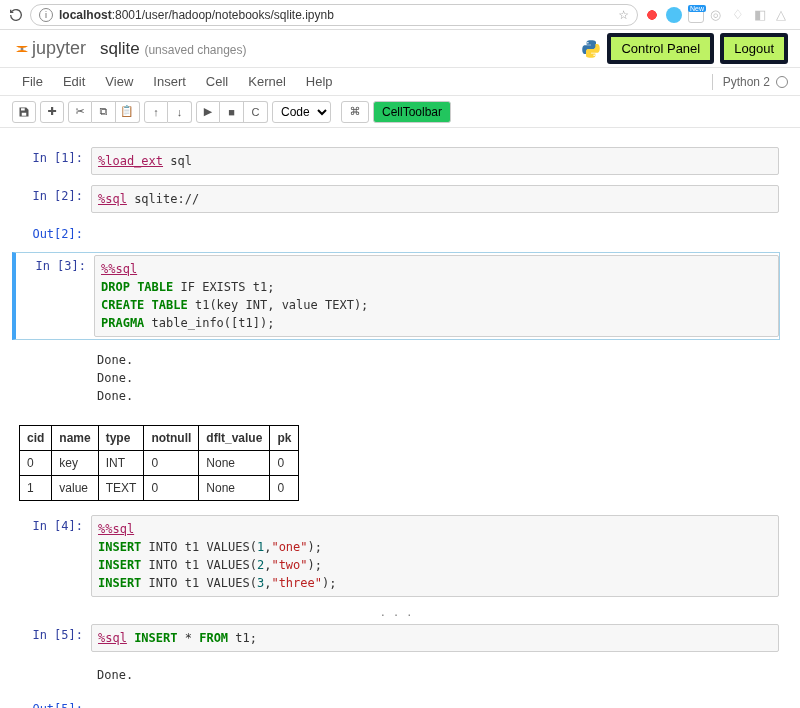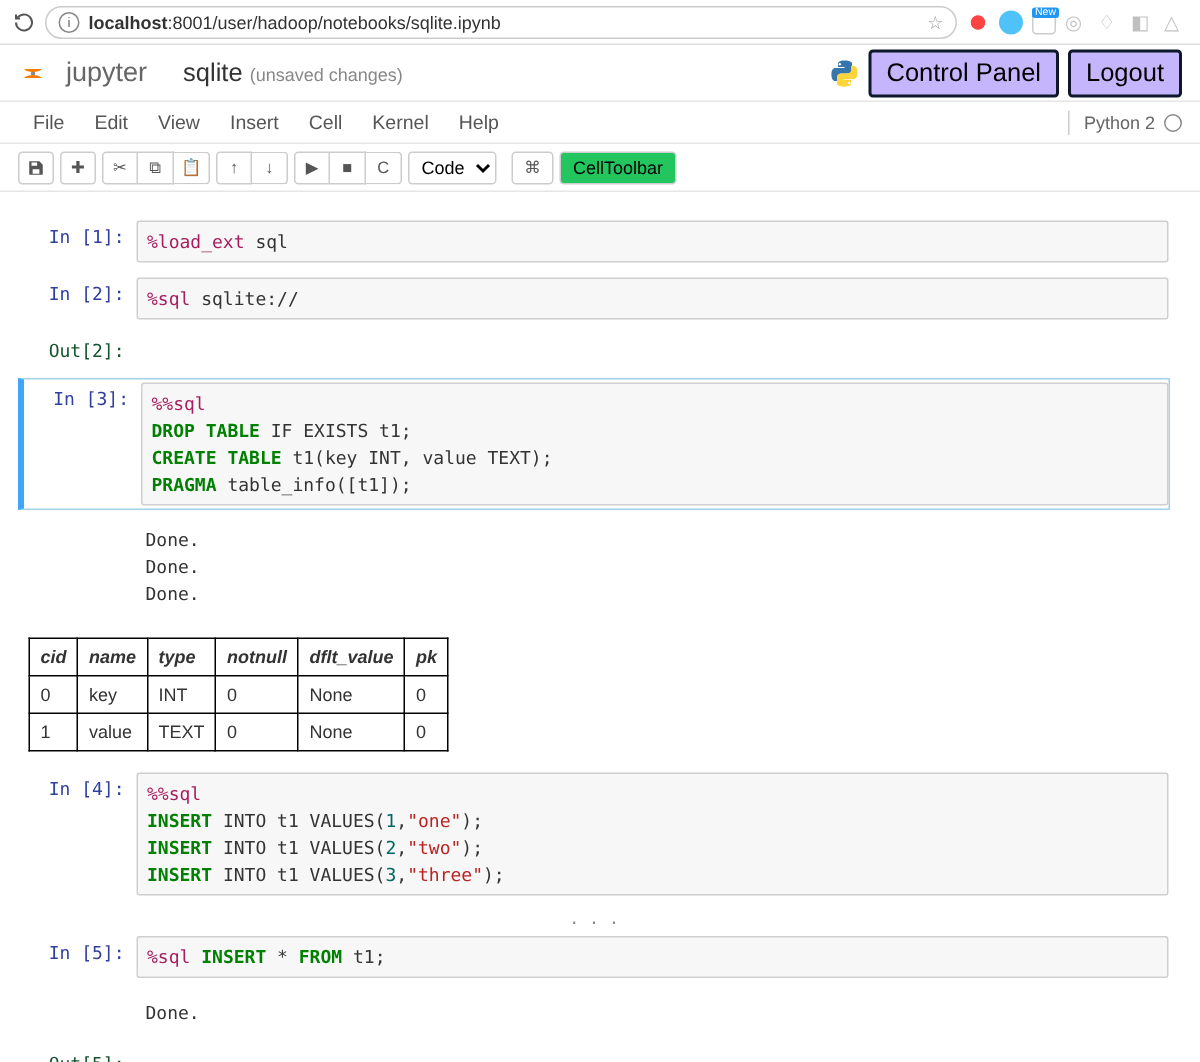--- a/index.html
+++ b/index.html
@@ -4,55 +4,55 @@
 <style>
 * { box-sizing: border-box; margin: 0; padding: 0; }
 body { font-family: "Helvetica Neue", Helvetica, Arial, sans-serif; font-size: 13px; color: #333; background: #fff; width: 800px; }
 .browser-bar { display: flex; align-items: center; padding: 4px 8px; border-bottom: 1px solid #ddd; height: 30px; gap: 6px; }
 .reload-icon { width: 16px; height: 16px; color: #555; cursor: pointer; }
 .url-box { flex: 1; display: flex; align-items: center; border: 1px solid #ccc; border-radius: 14px; padding: 2px 8px; height: 22px; font-size: 12px; gap: 6px; }
 .info-icon { width: 14px; height: 14px; border: 1px solid #888; border-radius: 50%; display: flex; align-items: center; justify-content: center; font-size: 9px; color: #666; }
 .ext-icons { display: flex; gap: 6px; align-items: center; }
 .ext-icon { width: 16px; height: 16px; border-radius: 3px; }
 .header { display: flex; align-items: center; padding: 6px 12px; border-bottom: 1px solid #e5e5e5; height: 38px; }
-.logo { display: flex; align-items: center; gap: 12px; font-size: 18px; color: #666; }
+.logo { display: flex; align-items: center; gap: 0; font-size: 18px; color: #666; }
 .logo-icon { width: 20px; height: 20px; }
-.notebook-name { margin-left: 24px; font-size: 17px; color: #333; }
+.notebook-name { margin-left: 14px; font-size: 17px; color: #333; }
 .nb-status { font-size: 12px; color: #888; }
 .header-right { margin-left: auto; display: flex; gap: 6px; align-items: center; }
 .py-logo { width: 20px; height: 20px; }
-.hbtn { border: 2px solid #0f172a; background: #c4b5fd; padding: 4px 10px; border-radius: 3px; font-size: 17px; cursor: pointer; }
+.hbtn { border: 4px solid #0f172a; background: #bef264; padding: 4px 10px; border-radius: 3px; font-size: 13px; cursor: pointer; }
 .menubar { display: flex; padding: 0 12px; height: 28px; align-items: center; border-bottom: 1px solid #e5e5e5; font-size: 13px; }
 .menu-item { padding: 4px 10px; cursor: pointer; color: #555; }
 .kernel-ind { margin-left: auto; font-size: 12px; color: #666; display: flex; align-items: center; gap: 6px; }
 .kernel-circle { width: 12px; height: 12px; border: 1px solid #888; border-radius: 50%; }
 .toolbar { display: flex; padding: 4px 12px; gap: 4px; align-items: center; border-bottom: 1px solid #e5e5e5; height: 32px; }
 .tbtn { border: 1px solid #ccc; background: #fff; width: 24px; height: 22px; border-radius: 3px; display: flex; align-items: center; justify-content: center; cursor: pointer; font-size: 11px; color: #555; }
 .tgrp { display: flex; }
 .tgrp .tbtn:not(:first-child) { border-left: none; border-radius: 0; }
 .tgrp .tbtn:first-child { border-radius: 3px 0 0 3px; }
 .tgrp .tbtn:last-child { border-radius: 0 3px 3px 0; }
 .cell-type { border: 1px solid #ccc; height: 22px; font-size: 12px; padding: 0 4px; border-radius: 3px; background: #fff; }
 .celltb { border: 1px solid #ccc; height: 22px; padding: 2px 8px; font-size: 12px; border-radius: 3px; background: #22c55e; cursor: pointer; }
 .notebook { padding: 16px 20px 16px 12px; background: #fff; }
 .cell { display: flex; margin-bottom: 4px; padding: 2px 0; border: 1px solid transparent; }
 .cell.selected { border: 1px solid #a5d1e8; border-left: 4px solid #42a5f5; }
 .prompt { width: 78px; text-align: right; padding: 4px 8px 4px 0; font-family: monospace; font-size: 12px; flex-shrink: 0; }
 .in-prompt { color: #303f9f; }
-.out-prompt { color: #14532d; }
+.out-prompt { color: #1d4ed8; }
 .cell-body { flex: 1; }
 .input-area { border: 1px solid #cfcfcf; background: #f7f7f7; padding: 4px 6px; font-family: monospace; font-size: 12px; line-height: 1.5; border-radius: 2px; }
 .output-area { padding: 4px 0 4px 6px; font-family: monospace; font-size: 12px; line-height: 1.5; }
-.cm-magic { color: #a71d5d; }
+.cm-magic { color: #a71d5d; text-decoration: underline; }
 .cm-keyword { color: #008000; font-weight: bold; }
 .cm-string { color: #ba2121; }
 .cm-number { color: #006666; }
 table.result { border-collapse: collapse; margin-top: 2px; font-family: "Helvetica Neue", Arial; font-size: 12px; }
 table.result th, table.result td { border: 1px solid #000; padding: 3px 7px; text-align: left; }
-table.result th { font-weight: bold; font-style: italic; }
+table.result th { font-weight: bold; }
 .truncated { text-align: center; color: #888; font-size: 11px; padding: 2px 0; font-family: monospace; }
 .star { color:#999; }
 </style>
 </head>
 <body>
 
 <div class="browser-bar">
   <span class="reload-icon">
     <svg viewBox="0 0 24 24" width="16" height="16" fill="none" stroke="currentColor" stroke-width="2">
         <path d="M4 12a8 8 0 1 0 3-6.3L4 8"></path>

